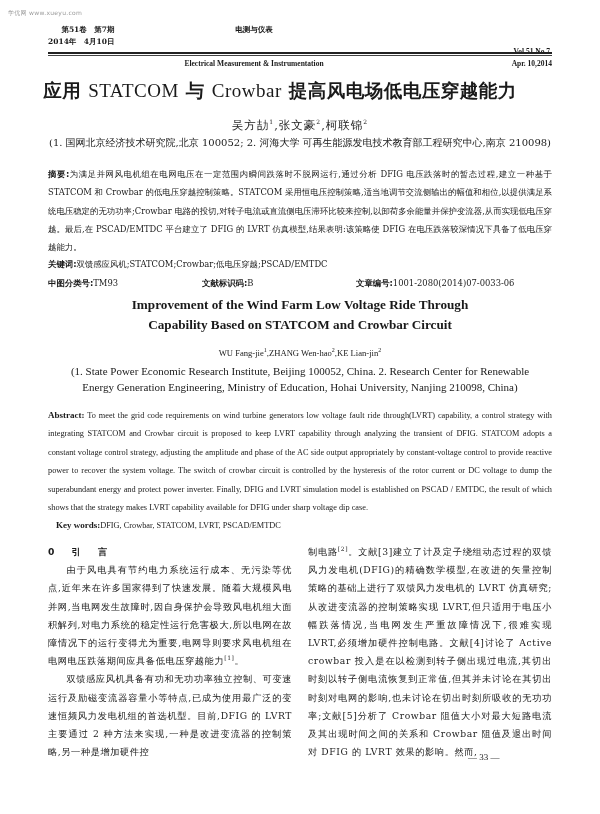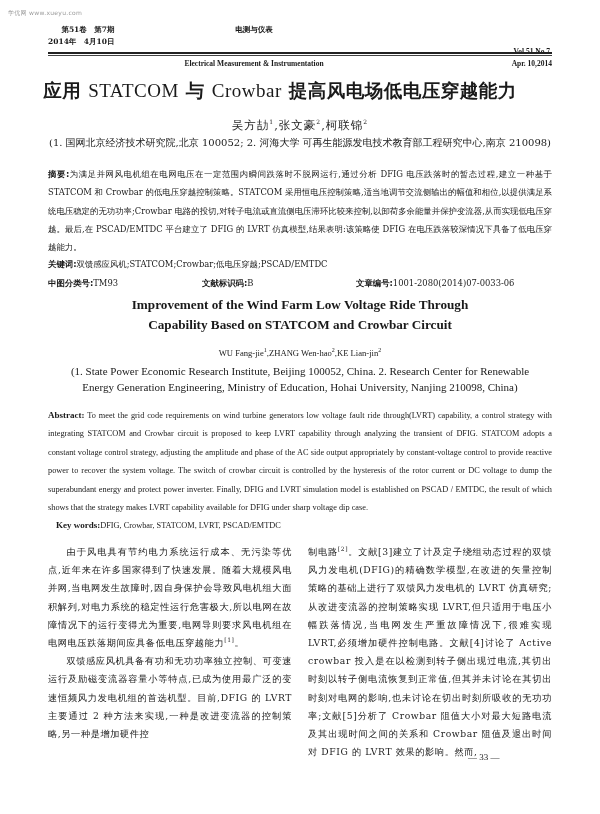--- a/index.html
+++ b/index.html
@@ -97,20 +97,21 @@
 
 <div class="abs abs-en">
   <span class="lbl-en">Abstract:</span><span> To meet the grid code requirements on wind turbine generators low voltage fault ride through(LVRT) capability, a control strategy with integrating STATCOM and Crowbar circuit is proposed to keep LVRT capability through analyzing the transient of DFIG. STATCOM adopts a constant voltage control strategy, adjusting the amplitude and phase of the AC side output appropriately by constant-voltage control to provide reactive power to recover the system voltage. The switch of crowbar circuit is controlled by the hysteresis of the rotor current or DC voltage to dump the superabundant energy and protect power inverter. Finally, DFIG and LVRT simulation model is established on PSCAD / EMTDC, the result of which shows that the strategy makes LVRT capability available for DFIG under sharp voltage dip case.</span>
 </div>
 
 <div class="abs kw-en">
   <span class="lbl-en">Key words:</span><span>DFIG, Crowbar, STATCOM, LVRT, PSCAD/EMTDC</span>
 </div>
 
 <div class="abs col col-left">
+  <div class="sec-head">0　引　言</div>
   <div class="indent"><span>由于风电具有节约电力系统运行成本、无污染等优点,近年来在许多国家得到了快速发展。随着大规模风电并网,当电网发生故障时,因自身保护会导致风电机组大面积解列,对电力系统的稳定性运行危害极大,所以电网在故障情况下的运行变得尤为重要,电网导则要求风电机组在电网电压跌落期间应具备低电压穿越能力</span><sup>[1]</sup><span>。</span></div>
   <div class="indent">双馈感应风机具备有功和无功功率独立控制、可变速运行及励磁变流器容量小等特点,已成为使用最广泛的变速恒频风力发电机组的首选机型。目前,DFIG 的 LVRT 主要通过 2 种方法来实现,一种是改进变流器的控制策略,另一种是增加硬件控</div>
 </div>
 
 <div class="abs col col-right">
   <div><span>制电路</span><sup>[2]</sup><span>。文献[3]建立了计及定子绕组动态过程的双馈风力发电机(DFIG)的精确数学模型,在改进的矢量控制策略的基础上进行了双馈风力发电机的 LVRT 仿真研究;从改进变流器的控制策略实现 LVRT,但只适用于电压小幅跌落情况,当电网发生严重故障情况下,很难实现 LVRT,必须增加硬件控制电路。文献[4]讨论了 Active crowbar 投入是在以检测到转子侧出现过电流,其切出时刻以转子侧电流恢复到正常值,但其并未讨论在其切出时刻对电网的影响,也未讨论在切出时刻所吸收的无功功率;文献[5]分析了 Crowbar 阻值大小对最大短路电流及其出现时间之间的关系和 Crowbar 阻值及退出时间对 DFIG 的 LVRT 效果的影响。然而,</span></div>
 </div>
 
 <div class="abs pagenum">— 33 —</div>
 

